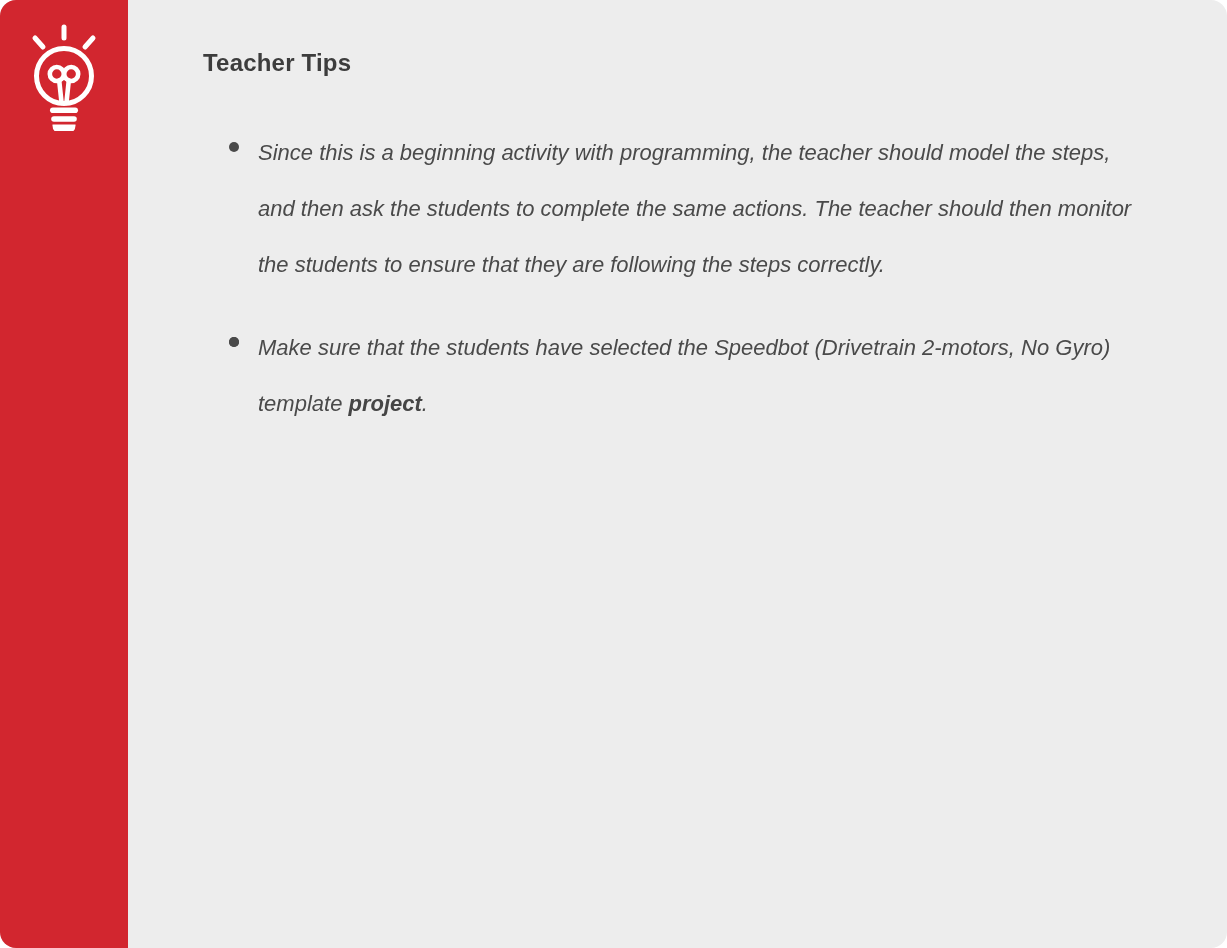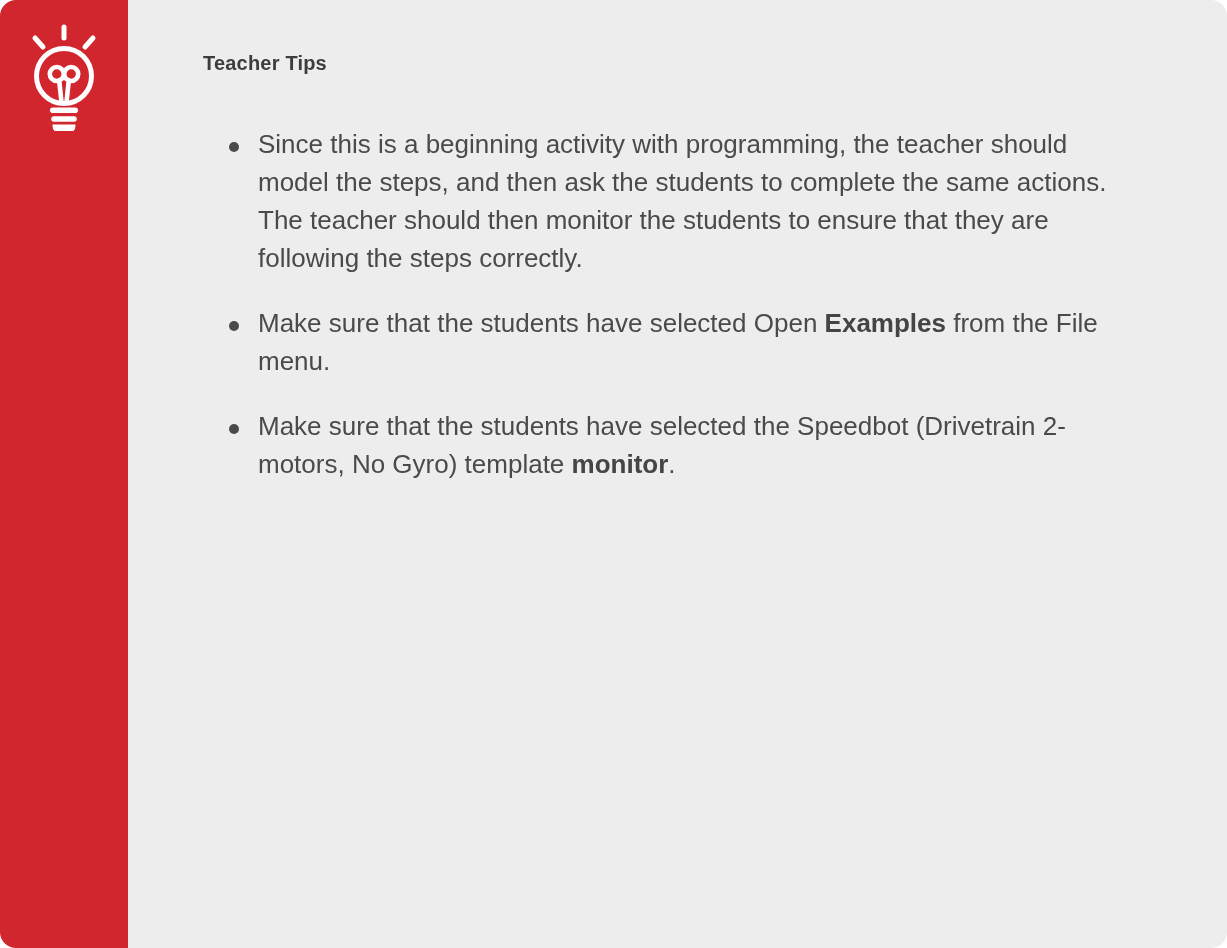--- a/index.html
+++ b/index.html
@@ -33,41 +33,42 @@
   }
 
   .content {
     position: absolute;
     left: 128px; top: 0; right: 0; bottom: 0;
     padding: 46px 82px 0 75px;
   }
 
   h2.title {
     margin: 0 0 45px 0;
-    font-size: 20px;
+    font-size: 24px;
     line-height: 34px;
     font-weight: bold;
     color: var(--heading);
     letter-spacing: 0.2px;
   }
 
   ul.tips-list {
     list-style: none;
     margin: 0;
     padding: 0;
   }
 
   li.tip-item {
     position: relative;
     padding-left: 55px;
     margin-top: 27px;
-    font-size: 26px;
-    line-height: 38px;
+    font-size: 22px;
+    line-height: 56px;
     color: var(--text);
     max-width: 945px;
+    font-style: italic;
   }
   li.tip-item:first-child { margin-top: 0; }
   li.tip-item.no-bullet { margin-top: 44px; }
 
   .marker {
     position: absolute;
     left: 26px;
     top: 17px;
     width: 10px;
     height: 10px;
@@ -107,18 +108,18 @@
 
         <path d="M26.5 103.5 h23 v1.2 a11.5 9.3 0 0 1 -23 0 z" fill="#ffffff" stroke="none"></path>
       </svg>
     </span>
   </div>
 
   <div class="content">
     <h2 class="title">Teacher Tips</h2>
     <ul class="tips-list">
         <li class="tip-item"><span class="marker"></span><span class="tip-text"><span>Since this is a beginning activity with programming, the teacher should model the steps, and then ask the students to complete the same actions. The teacher should then monitor the students to ensure that they are following the steps correctly.</span></span></li>
-        <li class="tip-item"><span class="marker"></span><span class="tip-text"><span>Make sure that the students have selected Open </span><strong>Examples</strong><span> from the File menu.</span></span></li>
-        <li class="tip-item"><span class="marker"></span><span class="tip-text"><span>Make sure that the students have selected the Speedbot (Drivetrain 2-motors, No Gyro) template </span><strong>monitor</strong><span>.</span></span></li>
+        <li class="tip-item"><span class="marker"></span></li>
+        <li class="tip-item"><span class="marker"></span><span class="tip-text"><span>Make sure that the students have selected the Speedbot (Drivetrain 2-motors, No Gyro) template </span><strong>project</strong><span>.</span></span></li>
       </ul>
   </div>
 
 </div>
 
 </body></html>

